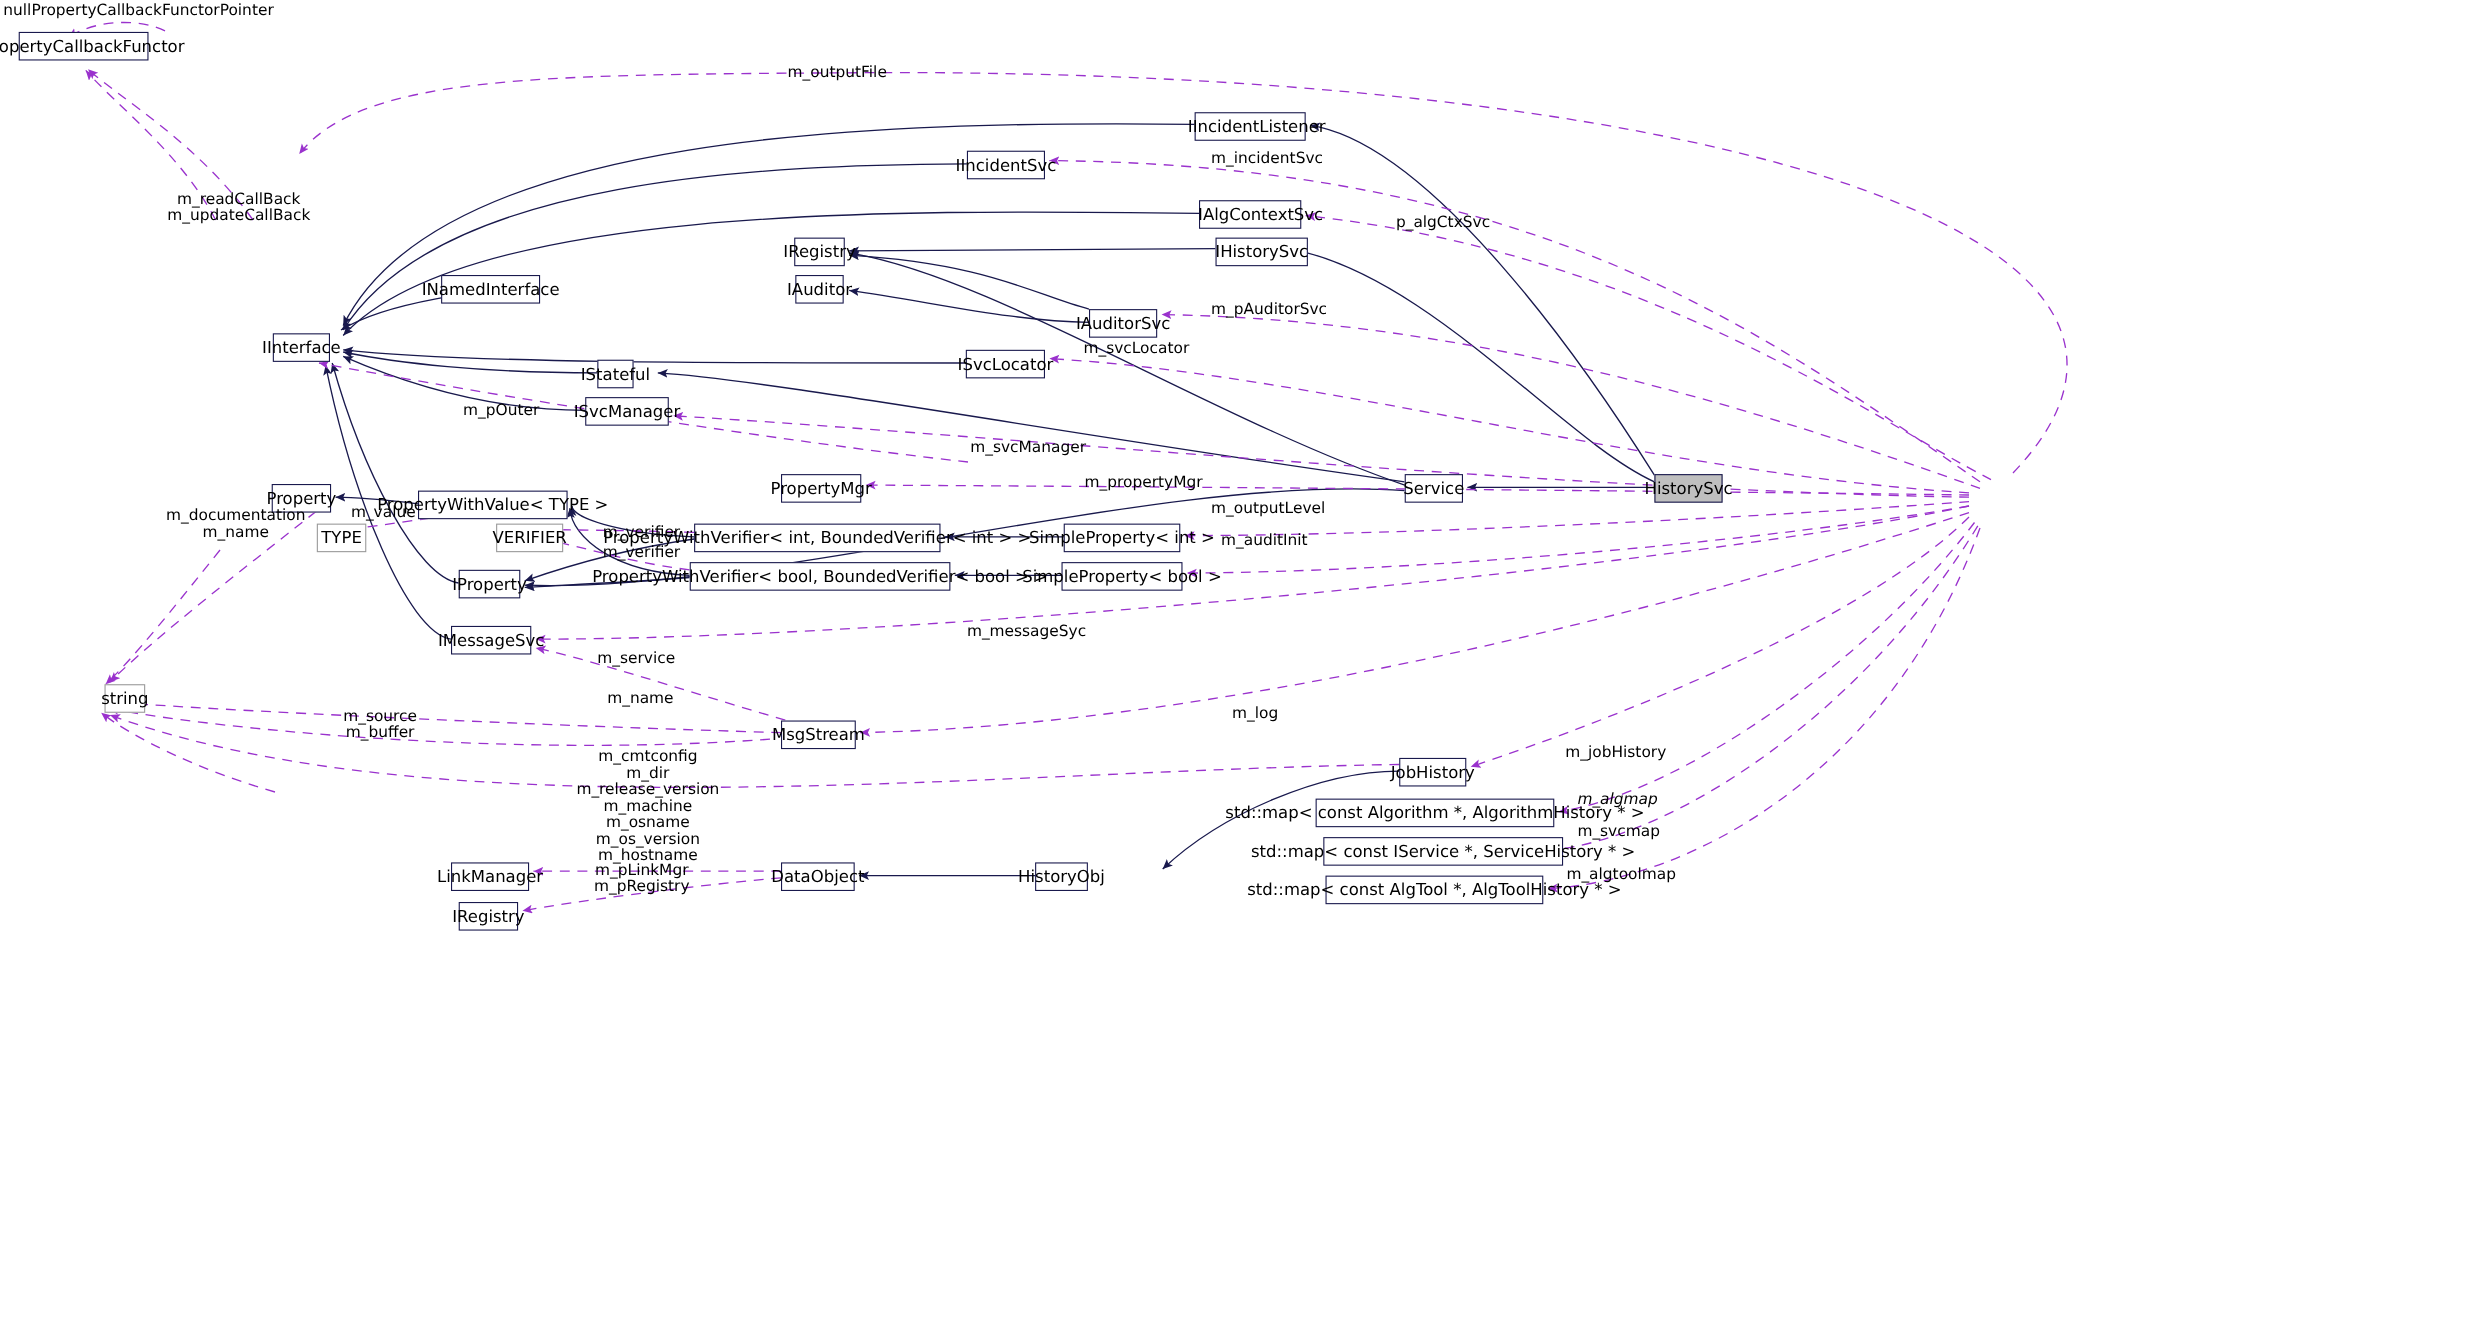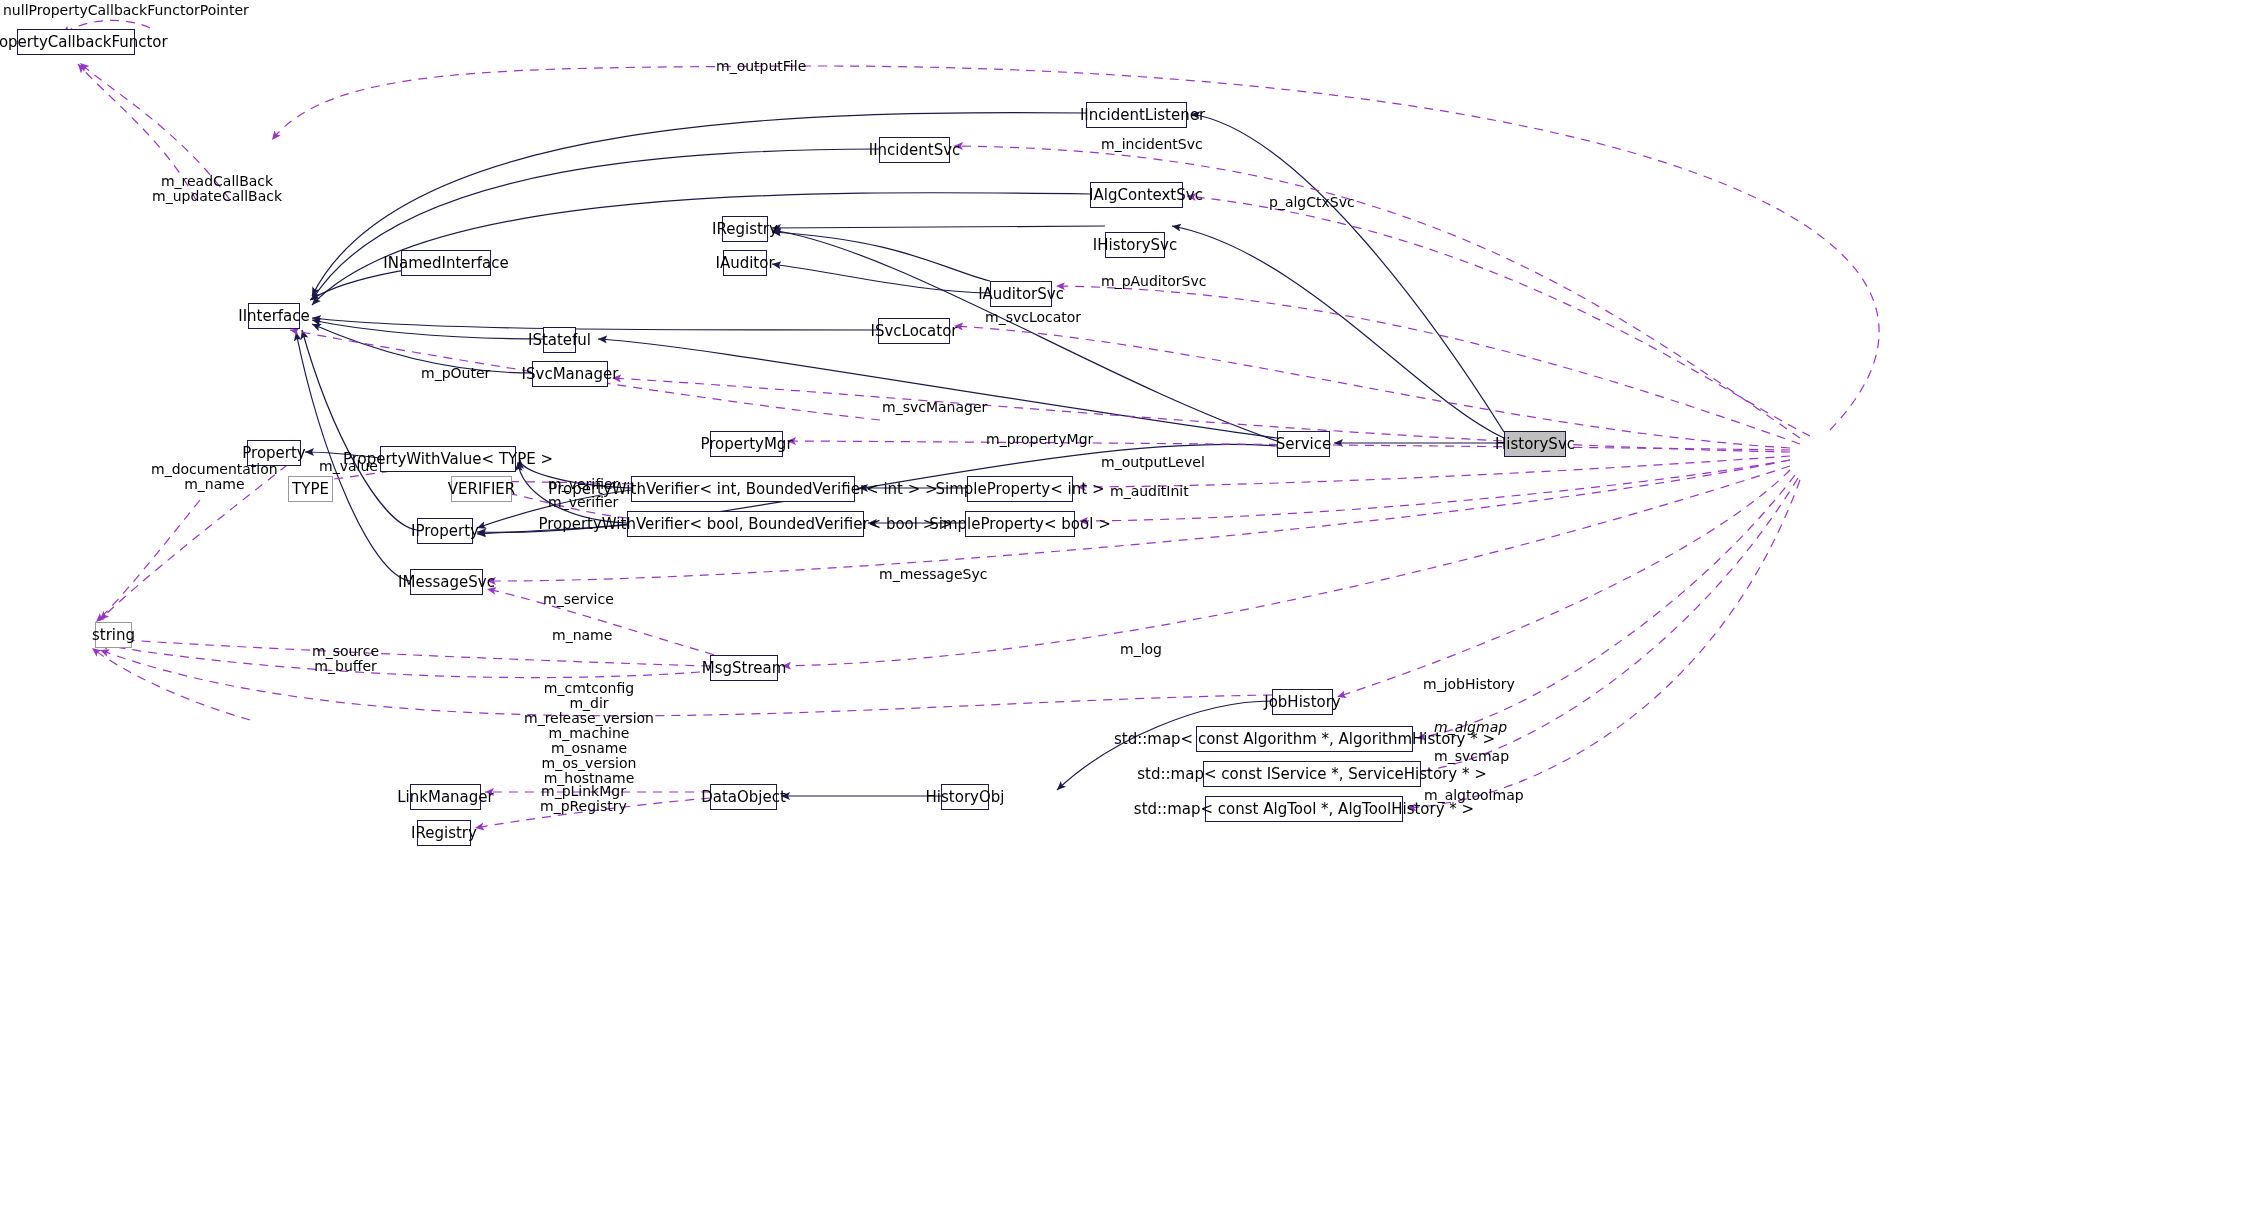--- a/index.html
+++ b/index.html
@@ -127,21 +127,21 @@
       <path d="M250,720 C180,700 120,670 92,648"></path>
     </g>
   </svg>
 
   <div>
       <div class="node" style="left: 17px; top: 29px; width: 118px;">PropertyCallbackFunctor</div>
       <div class="node" style="left: 1086px; top: 102px; width: 101px; padding-left: 19px;">IIncidentListener</div>
       <div class="node" style="left: 879px; top: 137px; width: 71px;">IIncidentSvc</div>
       <div class="node" style="left: 1090px; top: 182px; width: 93px; padding-left: 26px;">IAlgContextSvc</div>
       <div class="node" style="left: 722px; top: 216px; width: 46px;">IRegistry</div>
-      <div class="node" style="left: 1105px; top: 232px; width: 60px;">IHistorySvc</div>
+      <div class="node" style="left: 1105px; top: 216px; width: 84px;">IHistorySvc</div>
       <div class="node" style="left: 401px; top: 250px; width: 90px;">INamedInterface</div>
       <div class="node" style="left: 723px; top: 250px; width: 44px;">IAuditor</div>
       <div class="node" style="left: 990px; top: 281px; width: 62px;">IAuditorSvc</div>
       <div class="node" style="left: 248px; top: 303px; width: 52px;">IInterface</div>
       <div class="node" style="left: 878px; top: 318px; width: 72px;">ISvcLocator</div>
       <div class="node" style="left: 543px; top: 327px; width: 33px;">IStateful</div>
       <div class="node" style="left: 532px; top: 361px; width: 76px;">ISvcManager</div>
       <div class="node" style="left: 247px; top: 440px; width: 54px;">Property</div>
       <div class="node" style="left: 710px; top: 431px; width: 73px;">PropertyMgr</div>
       <div class="node" style="left: 1277px; top: 431px; width: 53px;">Service</div>

